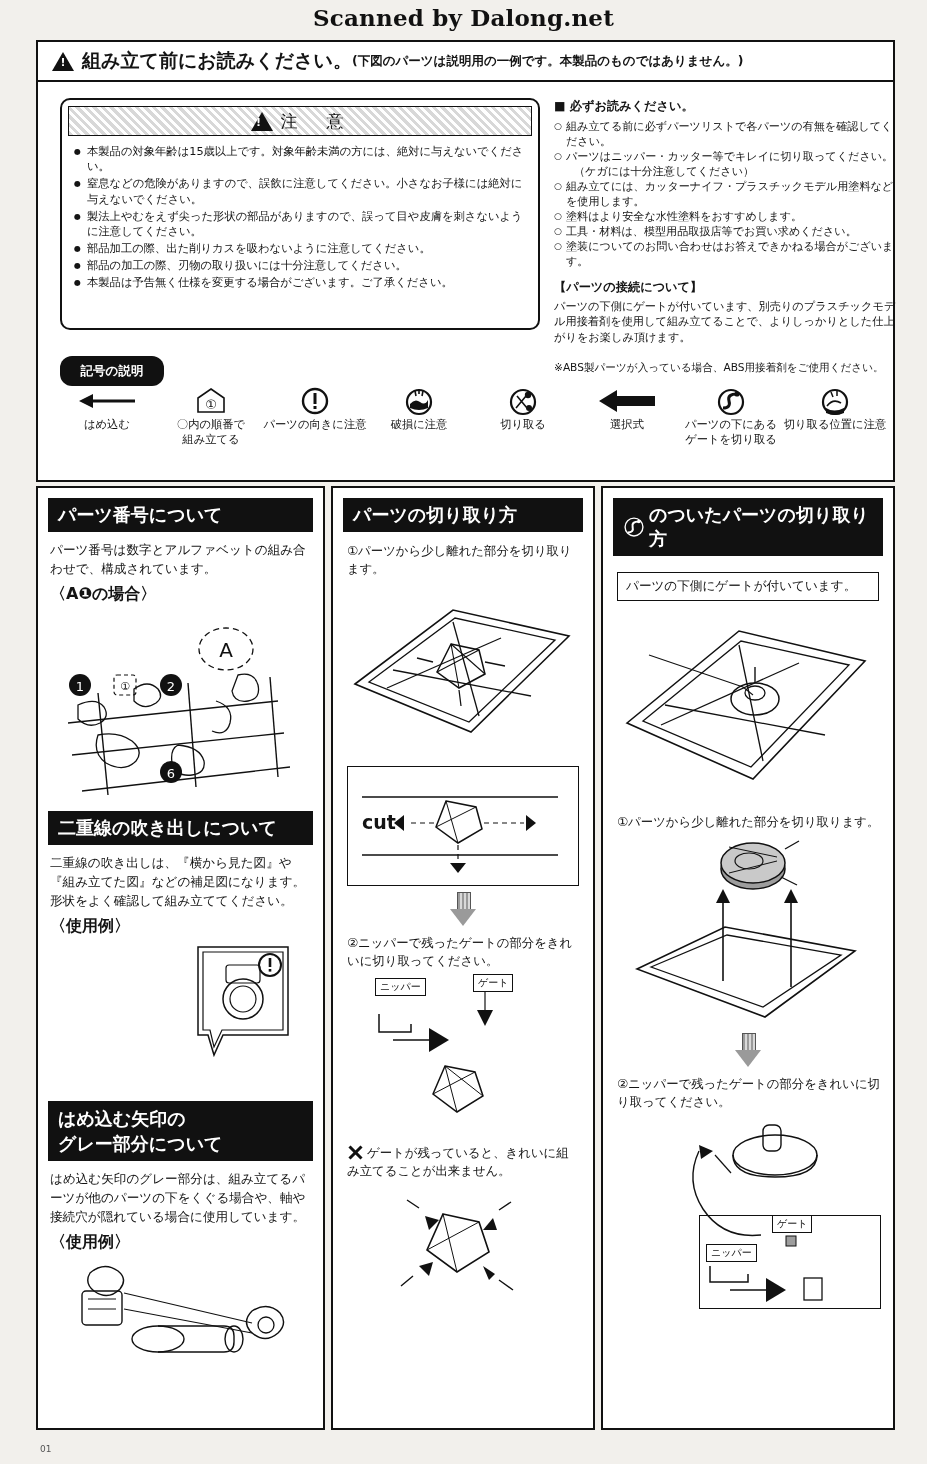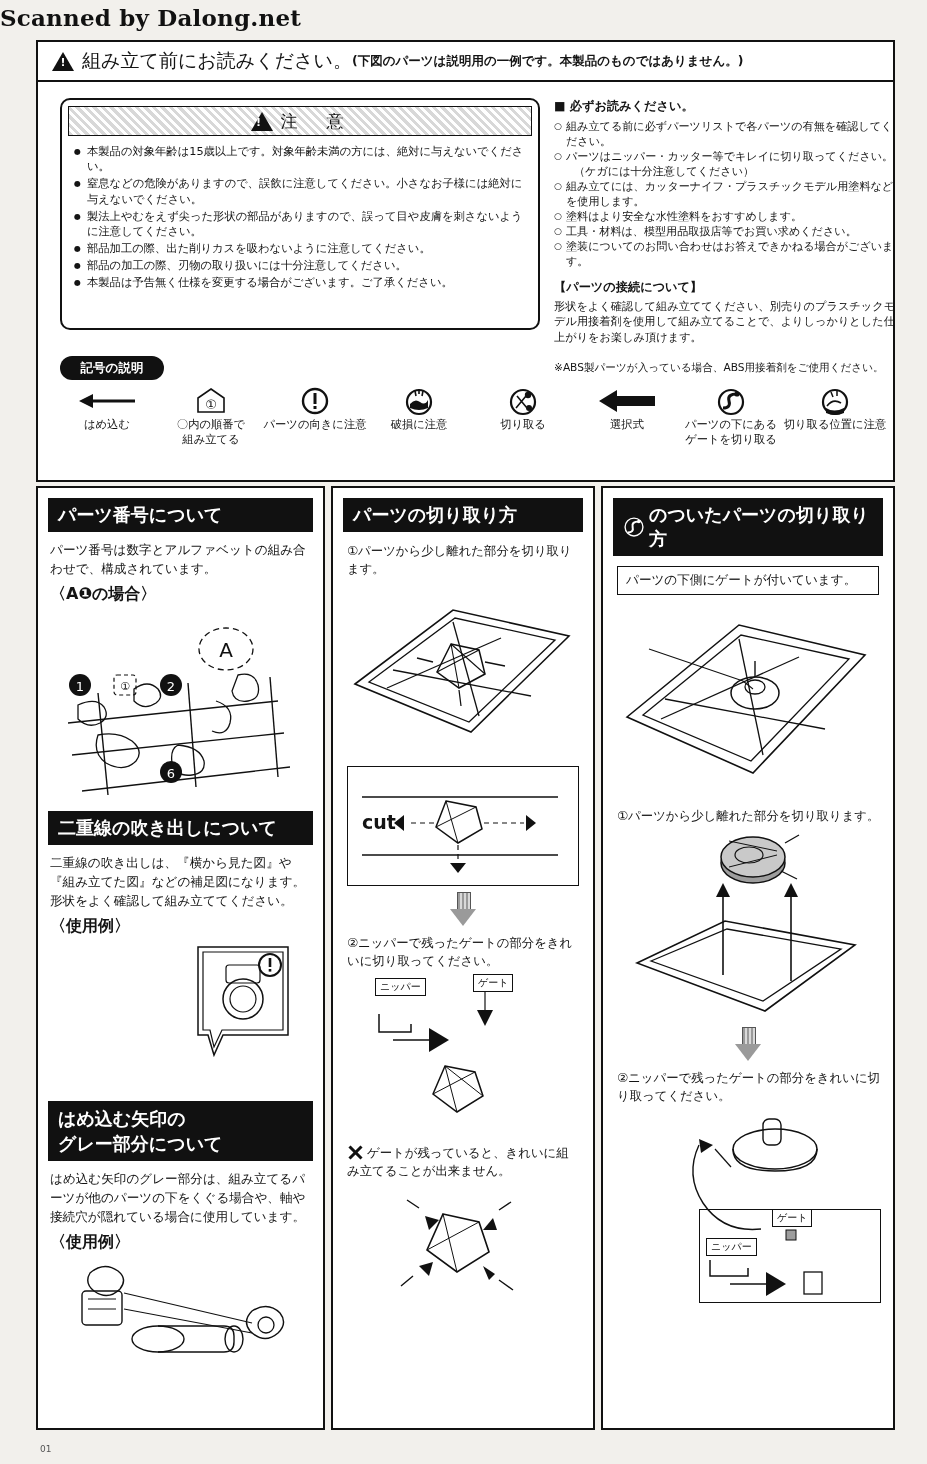--- a/index.html
+++ b/index.html
@@ -8,21 +8,21 @@
     background:#f2f0ec;
     font-family:"DejaVu Sans","Liberation Sans",sans-serif;
     color:#141414;
     position:relative;
     overflow:hidden;
   }
   .page{position:relative;width:927px;height:1464px;}
 
   
   .scan-title{
-    position:absolute;top:4px;left:0;width:927px;text-align:left;
+    position:absolute;top:4px;left:0;width:927px;text-align:center;
     font-family:"DejaVu Serif","Liberation Serif",serif;
     font-size:23px;font-weight:700;letter-spacing:.2px;color:#111;
   }
 
   
   .topbox{
     position:absolute;left:36px;top:40px;width:855px;height:438px;
     border:2px solid #111;background:#fff;
   }
   .topbox-head{
@@ -34,21 +34,21 @@
   }
   .warn-tri:before{
     content:"";position:absolute;left:0;top:0;
     border-left:11px solid transparent;border-right:11px solid transparent;
     border-bottom:19px solid #111;
   }
   .warn-tri:after{
     content:"!";position:absolute;left:0;top:4px;width:22px;text-align:center;
     color:#fff;font-size:11px;font-weight:700;line-height:13px;
   }
-  .topbox-head .t1{font-size:19px;font-weight:400;}
+  .topbox-head .t1{font-size:19px;font-weight:700;}
   .topbox-head .t2{font-size:12.5px;font-weight:700;}
 
   
   .caution{
     position:absolute;left:22px;top:56px;width:476px;height:228px;
     border:2px solid #111;border-radius:10px;background:#fff;
   }
   .caution-bar{
     margin:6px 6px 0 6px;height:28px;border:1px solid #111;
     background:repeating-linear-gradient(45deg,#d8d8d8 0 3px,#fff 3px 6px);
@@ -73,21 +73,21 @@
     position:relative;padding-left:12px;font-size:11.1px;line-height:15px;
   }
   .rc-list li.nobullet{padding-left:20px;}
   .rc-list li:not(.nobullet):before{content:"○";position:absolute;left:0;top:0;font-size:9px;}
   .rc-sub{font-size:12.2px;font-weight:700;margin:10px 0 3px 0;}
   .rc-para{font-size:11.2px;line-height:15.4px;}
   .rc-note{font-size:10.6px;line-height:15px;margin-top:15px;}
 
   
   .legend-tab{
-    position:absolute;left:60px;top:356px;width:104px;height:24px;
+    position:absolute;left:60px;top:356px;width:104px;height:30px;
     background:#111;border-radius:12px;color:#fff;font-size:12.5px;font-weight:700;
     display:flex;align-items:center;justify-content:center;
   }
   .legend-row{
     position:absolute;left:48px;top:384px;width:834px;height:74px;
   }
   .legend-item{
     position:absolute;top:0;width:118px;text-align:center;
   }
   .legend-icon{height:34px;display:flex;align-items:center;justify-content:center;}
@@ -178,21 +178,21 @@
       <ul class="rc-list">
         <li>組み立てる前に必ずパーツリストで各パーツの有無を確認してください。</li>
         <li>パーツはニッパー・カッター等でキレイに切り取ってください。</li>
         <li class="nobullet">（ケガには十分注意してください）</li>
         <li>組み立てには、カッターナイフ・プラスチックモデル用塗料などを使用します。</li>
         <li>塗料はより安全な水性塗料をおすすめします。</li>
         <li>工具・材料は、模型用品取扱店等でお買い求めください。</li>
         <li>塗装についてのお問い合わせはお答えできかねる場合がございます。</li>
       </ul>
       <div class="rc-sub">【パーツの接続について】</div>
-      <div class="rc-para">形状をよく確認して組み立ててください、別売りのプラスチックモデル用接着剤を使用して組み立てることで、よりしっかりとした仕上がりをお楽しみ頂けます。</div>
+      <div class="rc-para">パーツの下側にゲートが付いています、別売りのプラスチックモデル用接着剤を使用して組み立てることで、よりしっかりとした仕上がりをお楽しみ頂けます。</div>
       <div class="rc-note">※ABS製パーツが入っている場合、ABS用接着剤をご使用ください。</div>
     </div>
 
   </div>
 
   <div class="legend-tab">記号の説明</div>
 
   <div class="legend-row">
 
     <div class="legend-item" style="left:0px;">
@@ -433,21 +433,21 @@
       <span style="display:inline-flex;margin-right:4px;">
         <svg width="22" height="22" viewBox="0 0 32 32">
             <circle cx="16" cy="16" r="13" fill="none" stroke="#fff" stroke-width="2"></circle>
             <path d="M23 8 q-11 0 -9 8 q2 8 -7 8" stroke="#fff" stroke-width="3" fill="none"></path>
             <circle cx="23" cy="8" r="2.6" fill="#fff"></circle>
           </svg>
       </span>
       <span>のついたパーツの切り取り方</span>
     </div>
 
-    <div style="margin:10px 14px 0 14px;border:1.6px solid #111;padding:5px 8px;font-size:12.6px;">パーツの下側にゲートが付いています。</div>
+    <div style="margin:16px 14px 0 14px;border:1.6px solid #111;padding:5px 8px;font-size:12.6px;">パーツの下側にゲートが付いています。</div>
 
     <div class="art">
       <svg width="286" height="210" viewBox="0 0 286 210">
         <path d="M24 122 L136 30 L262 60 L150 178 Z" fill="none" stroke="#111" stroke-width="1.6"></path>
         <path d="M40 120 L138 40 L246 64 L148 166 Z" fill="none" stroke="#111" stroke-width="1.3"></path>
         <path d="M62 104 L222 134" stroke="#111" stroke-width="1.3"></path>
         <path d="M136 44 L160 160" stroke="#111" stroke-width="1.3"></path>
         <path d="M58 124 L196 62" stroke="#111" stroke-width="1.3"></path>
         <ellipse cx="152" cy="98" rx="24" ry="16" fill="none" stroke="#111" stroke-width="1.5"></ellipse>
         <ellipse cx="152" cy="92" rx="10" ry="7" fill="none" stroke="#111" stroke-width="1.3"></ellipse>

